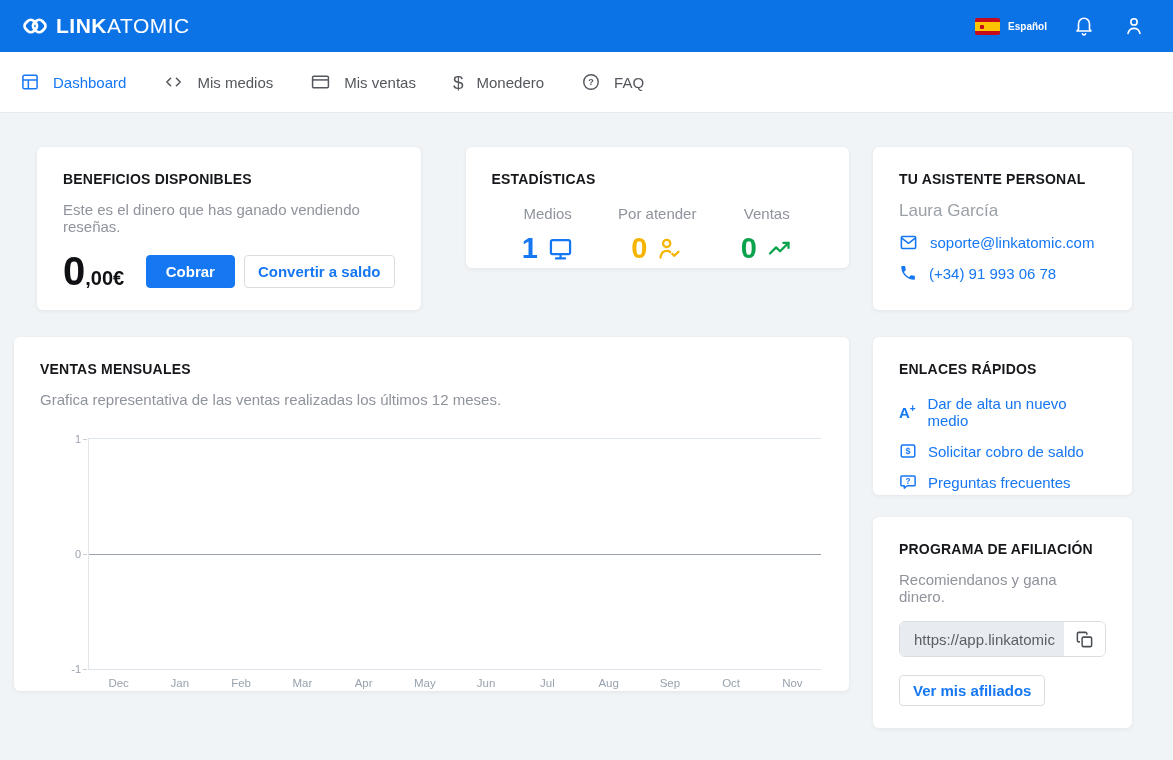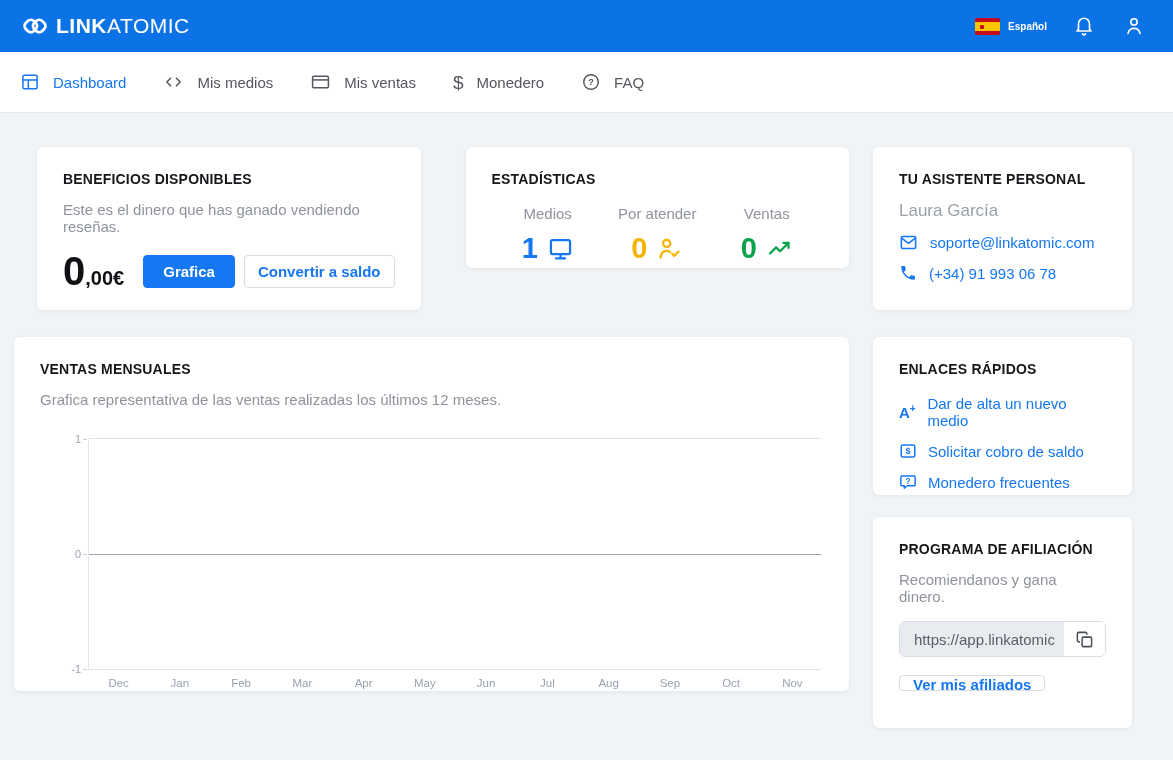--- a/index.html
+++ b/index.html
@@ -112,21 +112,21 @@
   .affiliate-card { margin-top:22px; height:211px; }
   .ref-group { display:flex; margin-top:16px; height:36px; border:1px solid #d9dde2;
                border-radius:6px; overflow:hidden; background:#fff; }
   .ref-url {
     flex:1; background:#e8ebef; border:none; font-size:15px; color:#5a5f66; padding:0 14px;
     font-family:"Liberation Sans",sans-serif; white-space:nowrap; overflow:hidden; min-width:0;
     display:flex; align-items:center;
   }
   .copy-btn { width:41px; background:#fff; border:none; cursor:pointer; display:flex;
               align-items:center; justify-content:center; color:#4a4f55; }
-  .btn-affiliates { margin-top:18px; height:16px; }
+  .btn-affiliates { margin-top:18px; height:31px; }
 </style>
 </head>
 <body>
 
 <header class="topbar">
   <div class="brand">
     <span>
       <svg width="30" height="30" viewBox="0 0 32 32" fill="none" stroke="#fff" stroke-width="3">
         <rect x="5.5" y="10" width="12" height="12" rx="4.5" transform="rotate(-45 11.5 16)"></rect>
         <rect x="14.5" y="10" width="12" height="12" rx="4.5" transform="rotate(45 20.5 16)"></rect>
@@ -206,21 +206,21 @@
 
       <section class="card benefits-card">
         <h2 class="card-title">BENEFICIOS DISPONIBLES</h2>
         <p class="card-desc">Este es el dinero que has ganado vendiendo reseñas.</p>
         <div class="money-row">
           <div class="amount">
             <span class="big">0</span>
               <span class="small">,00€</span>
           </div>
           <div class="benefit-actions">
-            <button class="btn btn-primary">Grafica</button>
+            <button class="btn btn-primary">Cobrar</button>
             <button class="btn btn-outline">Convertir a saldo</button>
           </div>
         </div>
       </section>
 
       <section class="card stats-card">
         <h2 class="card-title">ESTADÍSTICAS</h2>
         <div class="stats-row">
           <div class="stat">
             <div class="stat-label">Medios</div>
@@ -330,21 +330,21 @@
         </span>
         <span>Solicitar cobro de saldo</span>
       </a>
       <a class="quick-link">
         <span>
           <svg width="18" height="18" viewBox="0 0 24 24" fill="none" stroke="#1677f2" stroke-width="2" stroke-linejoin="round">
             <path d="M4 4h16a1.5 1.5 0 011.5 1.5v10A1.5 1.5 0 0120 17h-9l-4 3.2V17H4a1.5 1.5 0 01-1.5-1.5v-10A1.5 1.5 0 014 4z"></path>
             <text x="12" y="14.5" text-anchor="middle" font-size="11" font-weight="700" fill="#1677f2" stroke="none" font-family="Liberation Sans, sans-serif">?</text>
           </svg>
         </span>
-        <span>Monedero frecuentes</span>
+        <span>Preguntas frecuentes</span>
       </a>
     </section>
 
     <section class="card affiliate-card">
       <h2 class="card-title">PROGRAMA DE AFILIACIÓN</h2>
       <p class="card-desc">Recomiendanos y gana dinero.</p>
       <div class="ref-group">
         <div class="ref-url">https://app.linkatomic</div>
         <button class="copy-btn">
           <span>

